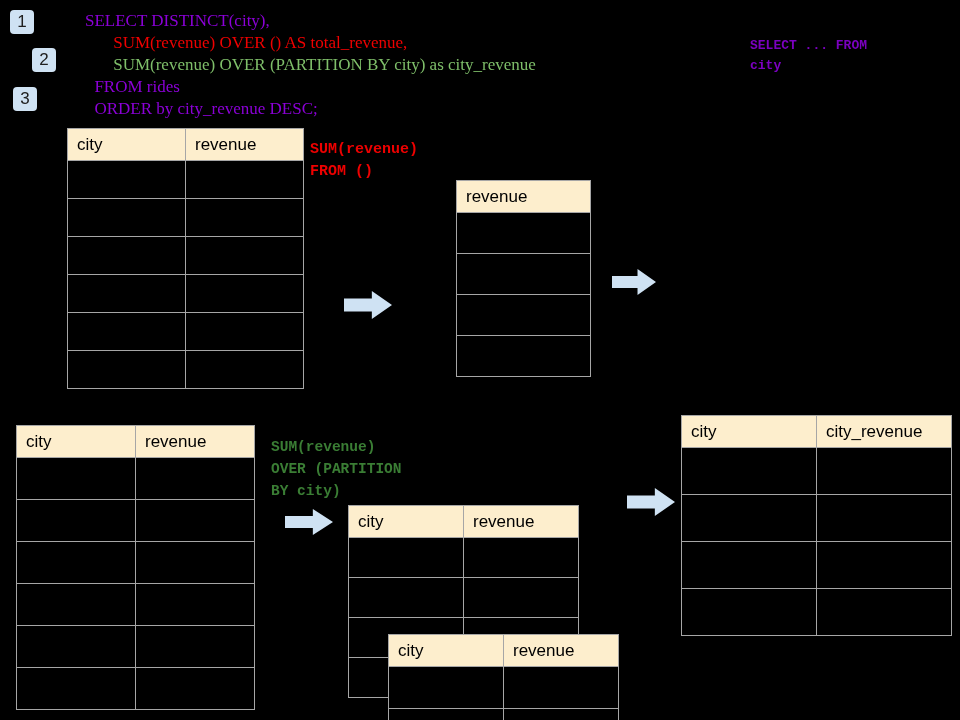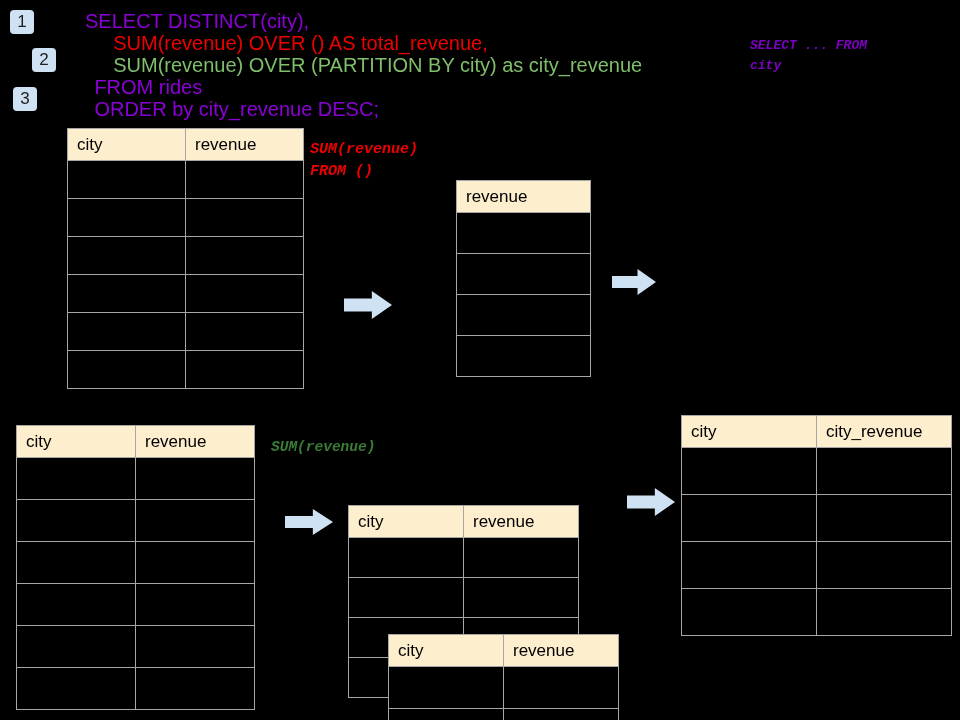--- a/index.html
+++ b/index.html
@@ -26,35 +26,34 @@
     font-size: 17px;
     line-height: 24px;
     text-align: center;
     width: 24px;
     height: 24px;
   }
 
   
   .code {
     position: absolute;
-    font-family: Liberation Sans, sans-serif;
-    font-size: 20px;
+    font-family: Liberation Serif, serif;
+    font-size: 17px;
     line-height: 22px;
     white-space: pre;
     letter-spacing: 0px;
   }
   .code-line { white-space: pre; }
 
   
   .annot {
     position: absolute;
     font-family: "Liberation Mono", "DejaVu Sans Mono", monospace;
     white-space: pre;
     line-height: 22px;
-    font-style: italic;
   }
   .annot-red   { color: #ee0000; font-size: 15px; font-weight: bold; }
   .annot-green { color: #3a7d34; font-size: 14.5px; font-weight: bold; }
   .annot-purple{ color: #7b00c0; font-size: 13px;  font-weight: bold; line-height: 20px;}
 
   
   .tbl {
     position: absolute;
     border-collapse: collapse;
     background: #000000;
@@ -94,21 +93,21 @@
   <div id="badges">
       <div class="step-badge" style="left: 10px; top: 10px; background: rgb(207, 226, 243); color: rgb(32, 32, 32);">1</div>
       <div class="step-badge" style="left: 32px; top: 48px; background: rgb(207, 226, 243); color: rgb(32, 32, 32);">2</div>
       <div class="step-badge" style="left: 13px; top: 87px; background: rgb(207, 226, 243); color: rgb(32, 32, 32);">3</div>
     </div>
 
   <div class="code" id="sql-block" style="left:85px; top:10px;"><div class="code-line" style="color: rgb(139, 0, 215); padding-left: 0px;">SELECT DISTINCT(city),</div><div class="code-line" style="color: rgb(238, 0, 0); padding-left: 28.2px;">SUM(revenue) OVER () AS total_revenue,</div><div class="code-line" style="color: rgb(127, 191, 106); padding-left: 28.2px;">SUM(revenue) OVER (PARTITION BY city) as city_revenue</div><div class="code-line" style="color: rgb(139, 0, 215); padding-left: 9.4px;">FROM rides</div><div class="code-line" style="color: rgb(139, 0, 215); padding-left: 9.4px;">ORDER by city_revenue DESC;</div></div>
 
   <div class="annot annot-purple" id="annot-source" style="left: 750px; top: 36px; color: rgb(123, 0, 192);"><div>SELECT ... FROM</div><div>city</div></div>
   <div class="annot annot-red" id="annot-total" style="left: 310px; top: 139px; color: rgb(238, 0, 0);"><div>SUM(revenue)</div><div>FROM ()</div></div>
-  <div class="annot annot-green" id="annot-partition" style="left: 271px; top: 436px; color: rgb(58, 125, 52);"><div>SUM(revenue)</div></div>
+  <div class="annot annot-green" id="annot-partition" style="left: 271px; top: 436px; color: rgb(58, 125, 52);"><div>SUM(revenue)</div><div>OVER (PARTITION</div><div>BY city)</div></div>
 
   <div id="arrows">
       <div class="arrow" style="left: 344px; top: 290px; width: 48px; height: 30px;"><svg width="48" height="30" viewBox="0 0 100 60" preserveAspectRatio="none">
           <polygon points="0,17 58,17 58,2 100,30 58,58 58,43 0,43" fill="#cfe2f3"></polygon>
         </svg></div>
       <div class="arrow" style="left: 612px; top: 268px; width: 44px; height: 28px;"><svg width="44" height="28" viewBox="0 0 100 60" preserveAspectRatio="none">
           <polygon points="0,17 58,17 58,2 100,30 58,58 58,43 0,43" fill="#cfe2f3"></polygon>
         </svg></div>
       <div class="arrow" style="left: 285px; top: 508px; width: 48px; height: 28px;"><svg width="48" height="28" viewBox="0 0 100 60" preserveAspectRatio="none">
           <polygon points="0,17 58,17 58,2 100,30 58,58 58,43 0,43" fill="#cfe2f3"></polygon>

